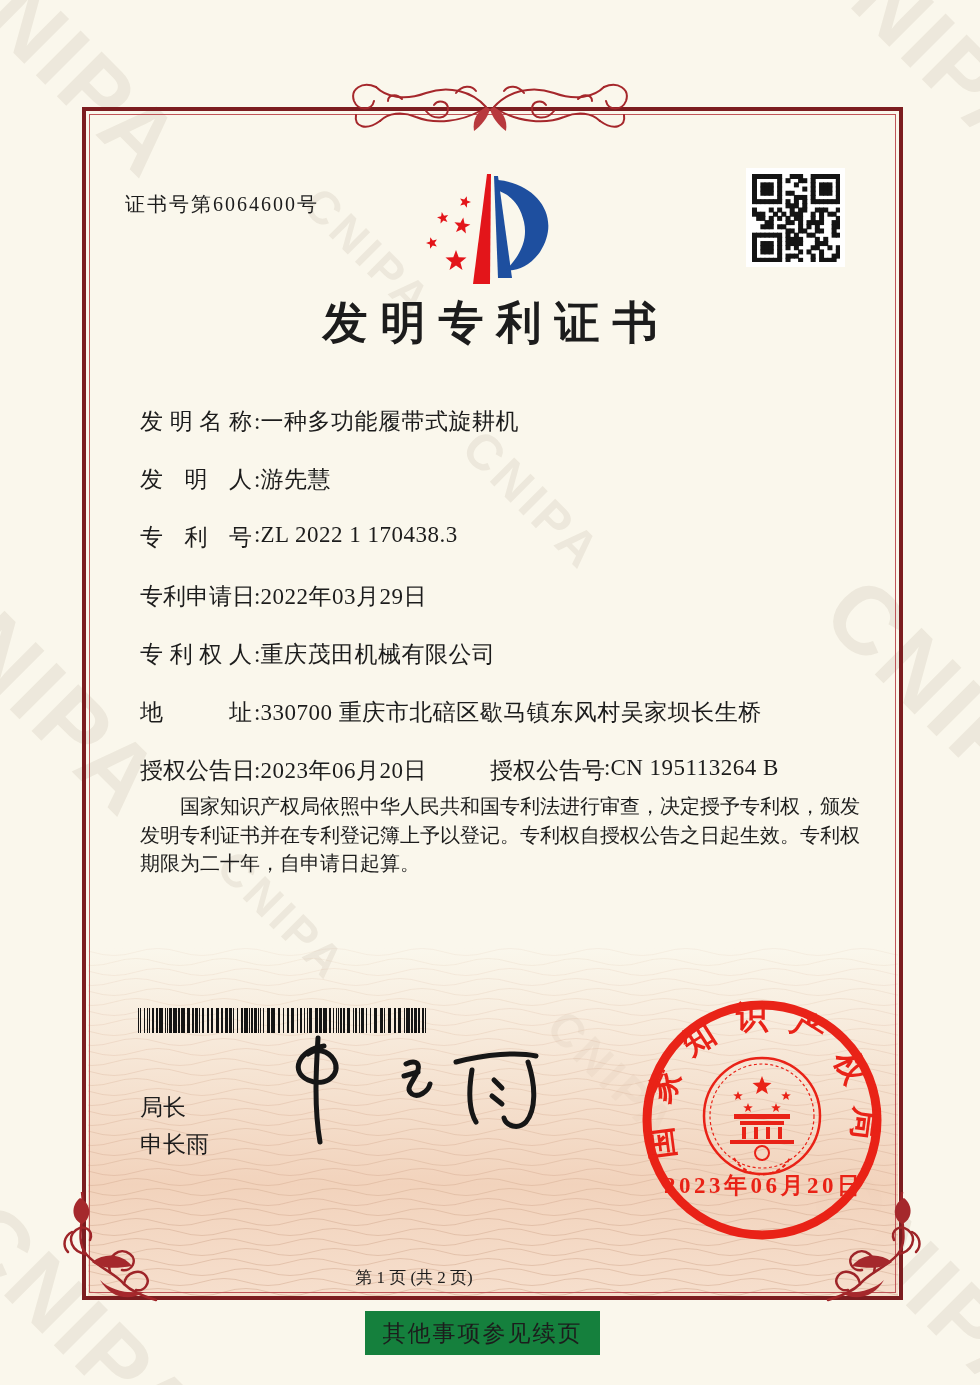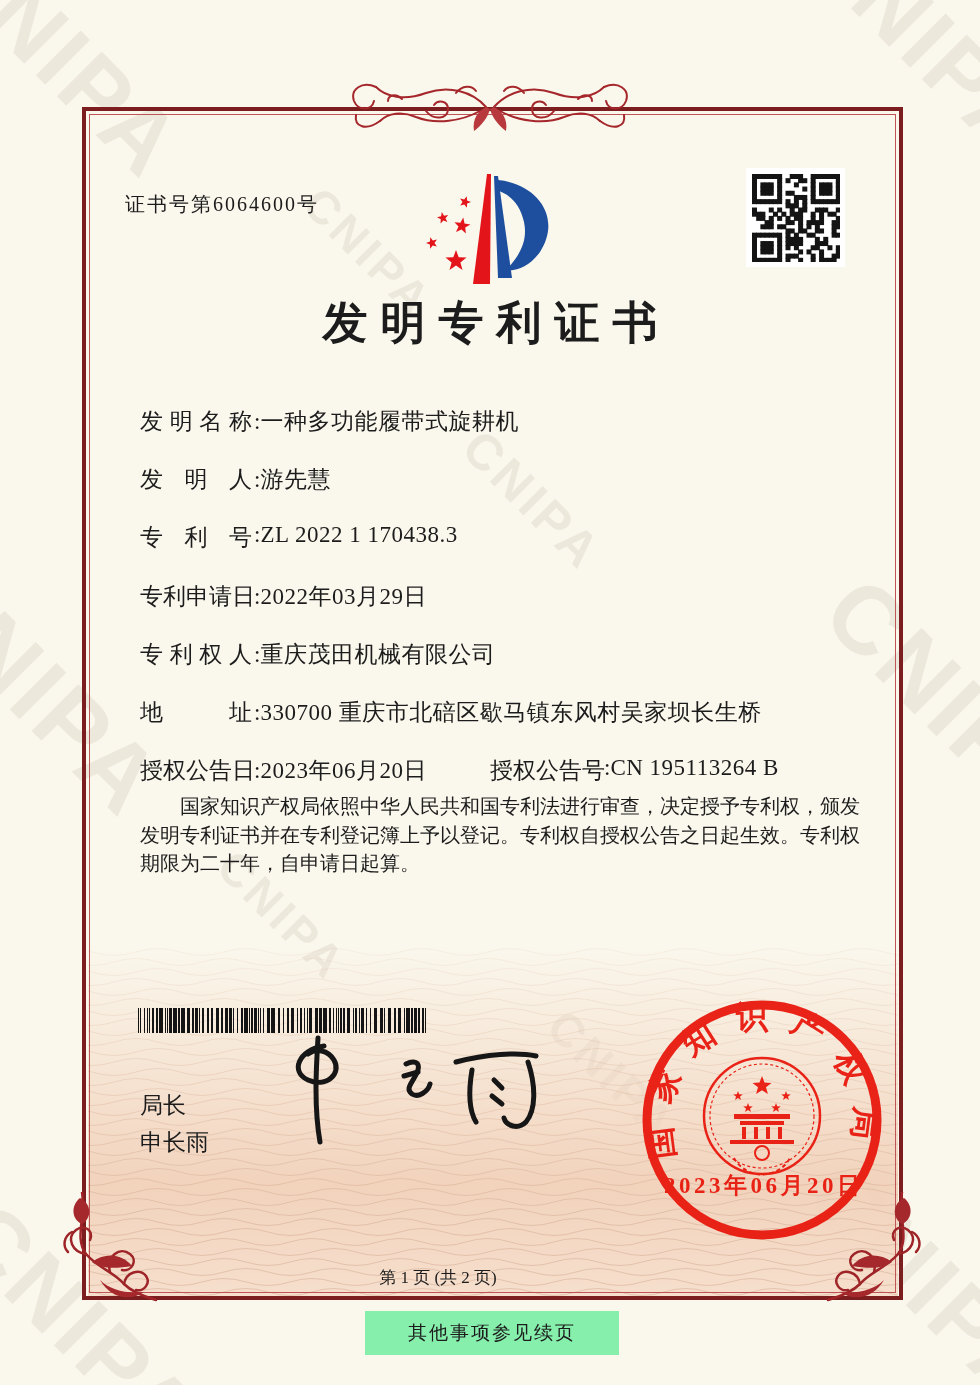--- a/index.html
+++ b/index.html
@@ -28,27 +28,27 @@
   .fields{position:absolute;left:140px;top:406px;width:740px;font-size:23px;}
   .frow{position:relative;height:58.2px;}
   .jlabel{display:inline-flex;width:112px;justify-content:space-between;vertical-align:top;}
   .colon{margin-left:2px;}
   .fval{letter-spacing:0.5px;}
   .pair2{position:absolute;left:350px;top:0;}
   .legal{position:absolute;left:140px;top:792px;width:720px;font-size:20px;line-height:28.6px;
          text-align:justify;}
   .legal p{margin:0;text-indent:2em;}
   .barcode{position:absolute;left:138px;top:1008px;z-index:4;}
-  .signer{position:absolute;left:140px;top:1089px;font-family:Liberation Mono, monospace;
+  .signer{position:absolute;left:140px;top:1089px;font-family:Liberation Serif, serif;
           font-size:23px;line-height:37px;z-index:5;}
   .signature{position:absolute;left:278px;top:1030px;z-index:5;}
   .seal{position:absolute;left:634px;top:992px;z-index:6;opacity:.95;}
-  .page-info{position:absolute;left:0;top:1266px;width:828px;text-align:center;font-size:17px;z-index:5;margin-left:24px;}
-  .cont-note{position:absolute;left:365px;top:1311px;width:254px;height:44px;background:#86efac;
-             display:flex;align-items:center;justify-content:center;font-size:19px;
+  .page-info{position:absolute;left:0;top:1266px;width:828px;text-align:center;font-size:17px;z-index:5;}
+  .cont-note{position:absolute;left:365px;top:1311px;width:235px;height:44px;background:#15803d;
+             display:flex;align-items:center;justify-content:center;font-size:23px;
              letter-spacing:2px;z-index:5;}
   .ornament-top{position:absolute;left:350px;top:79px;z-index:5;}
   .flourish{position:absolute;z-index:7;}
   .flourish.bl{left:52px;top:1192px;}
   .flourish.br{left:812px;top:1192px;transform:scaleX(-1);}
 </style>
 </head>
 <body>
 
 <div class="page">

